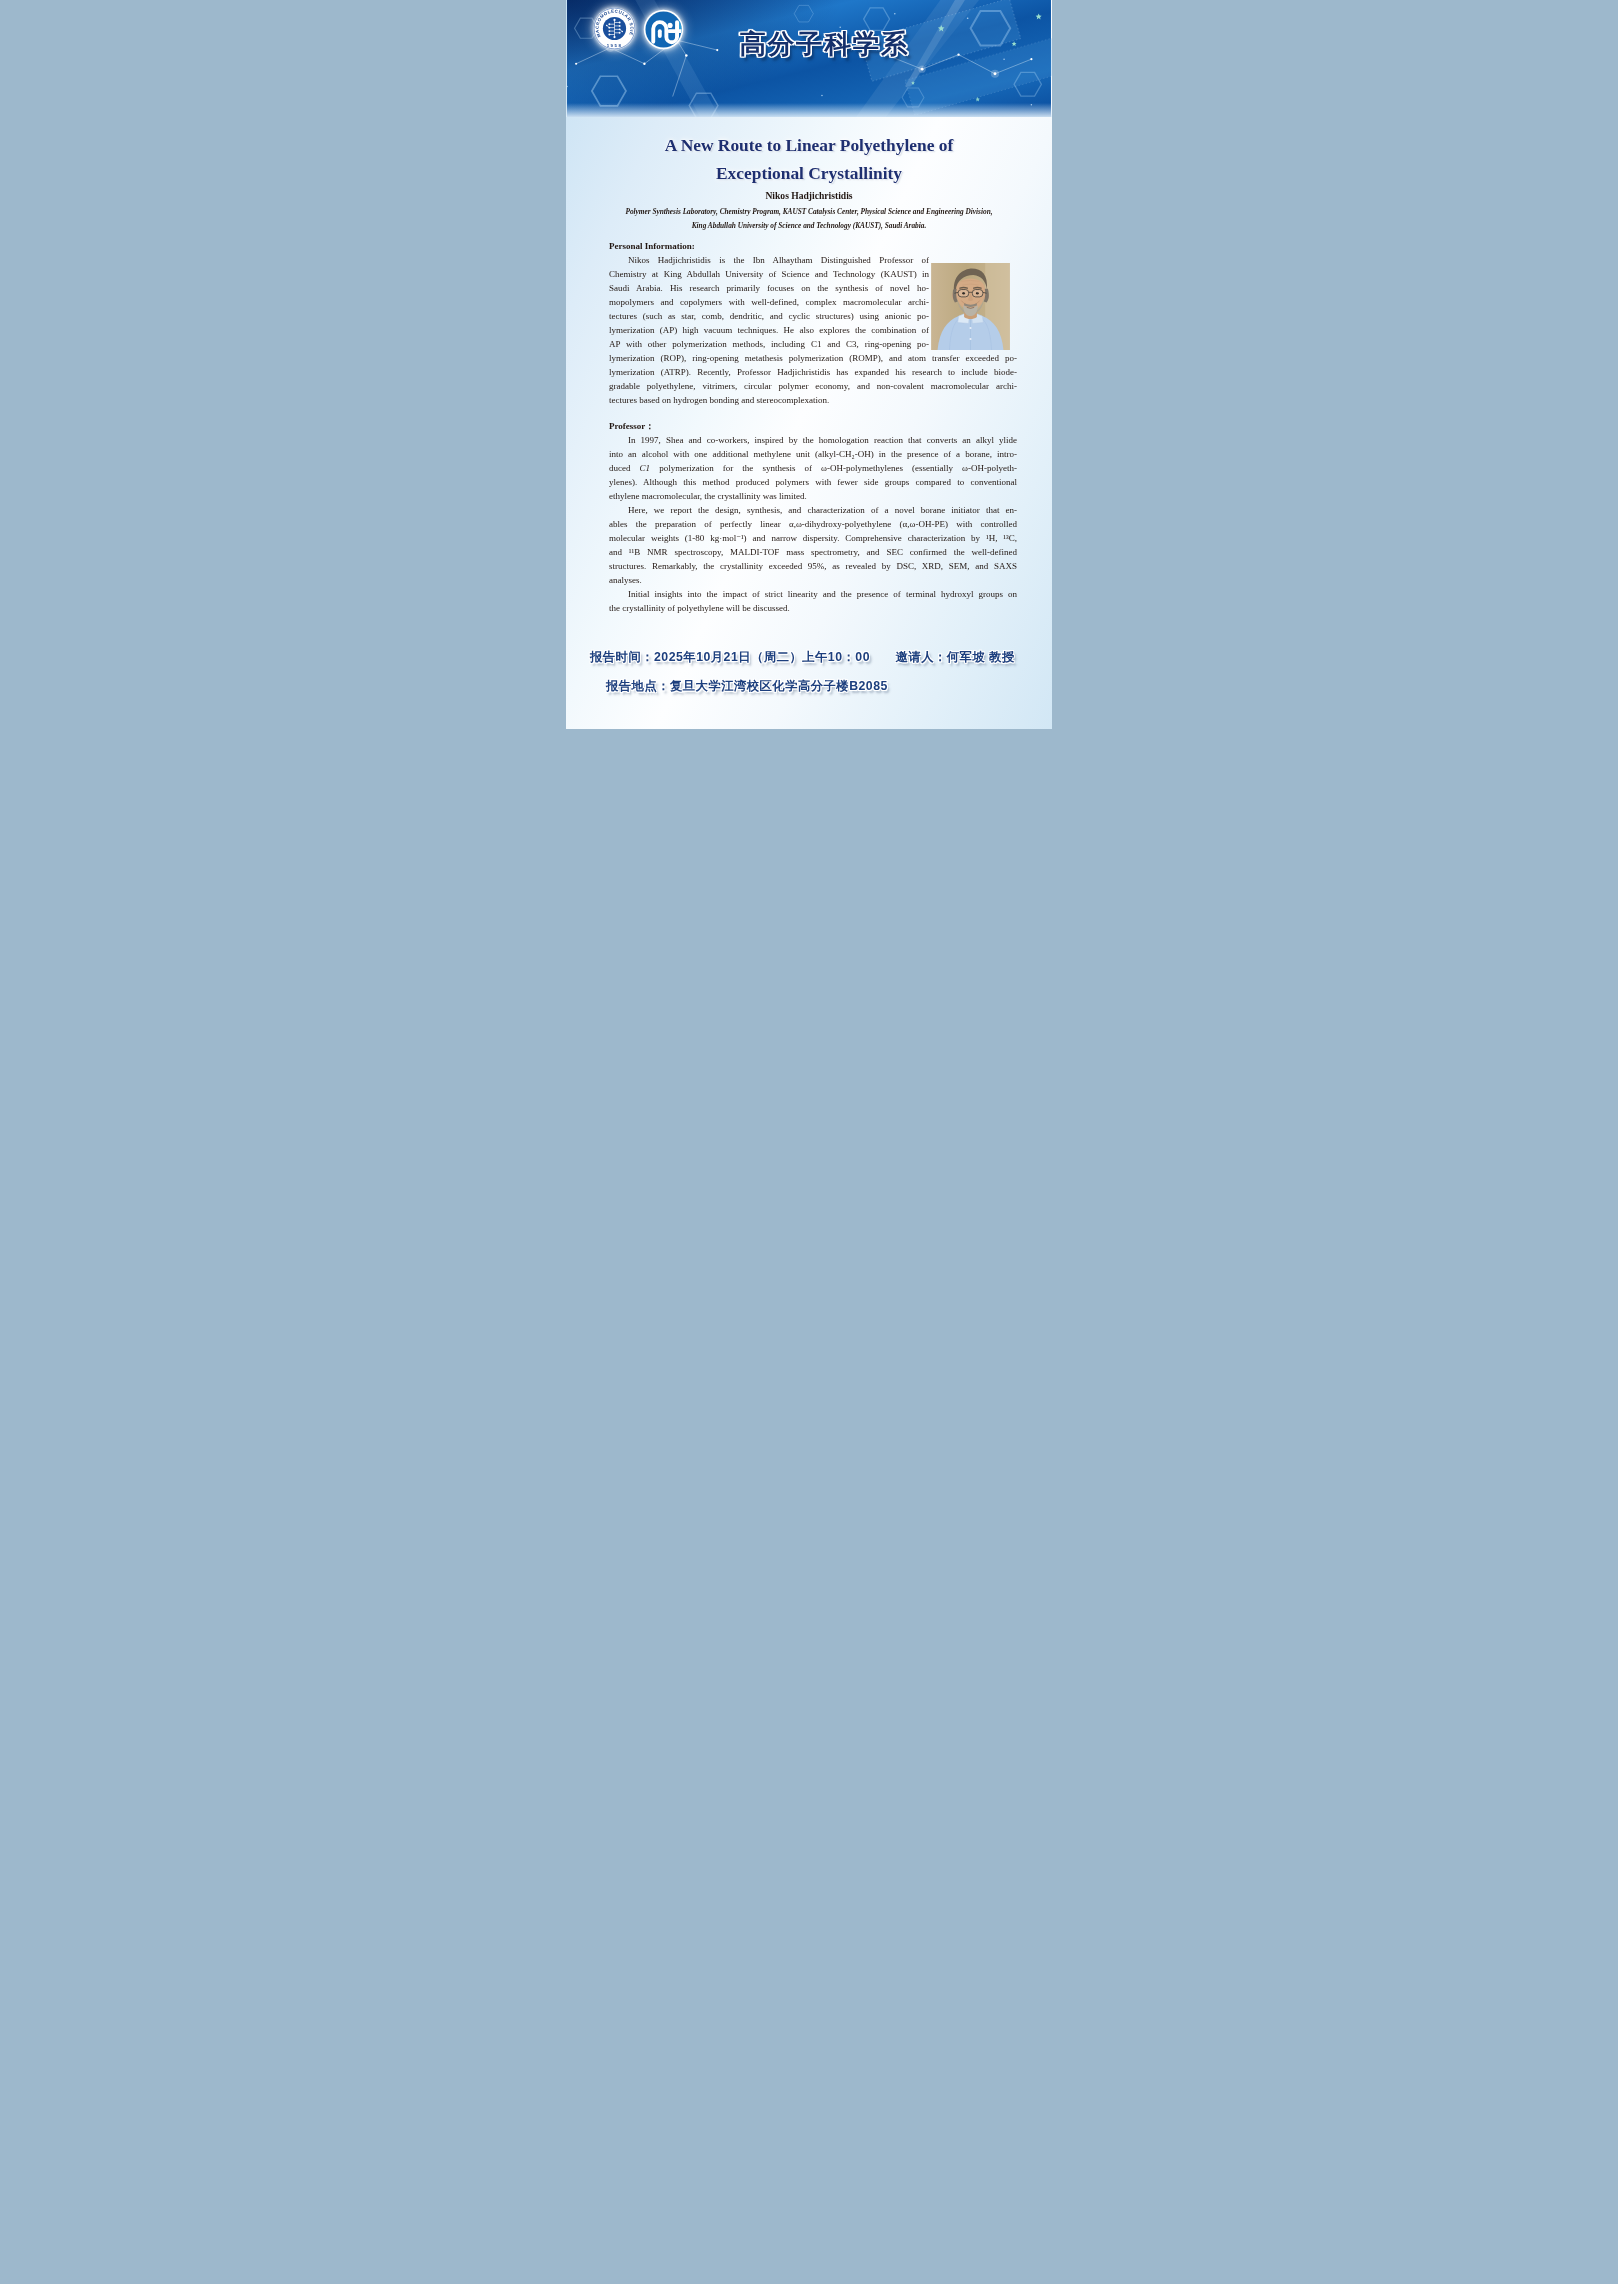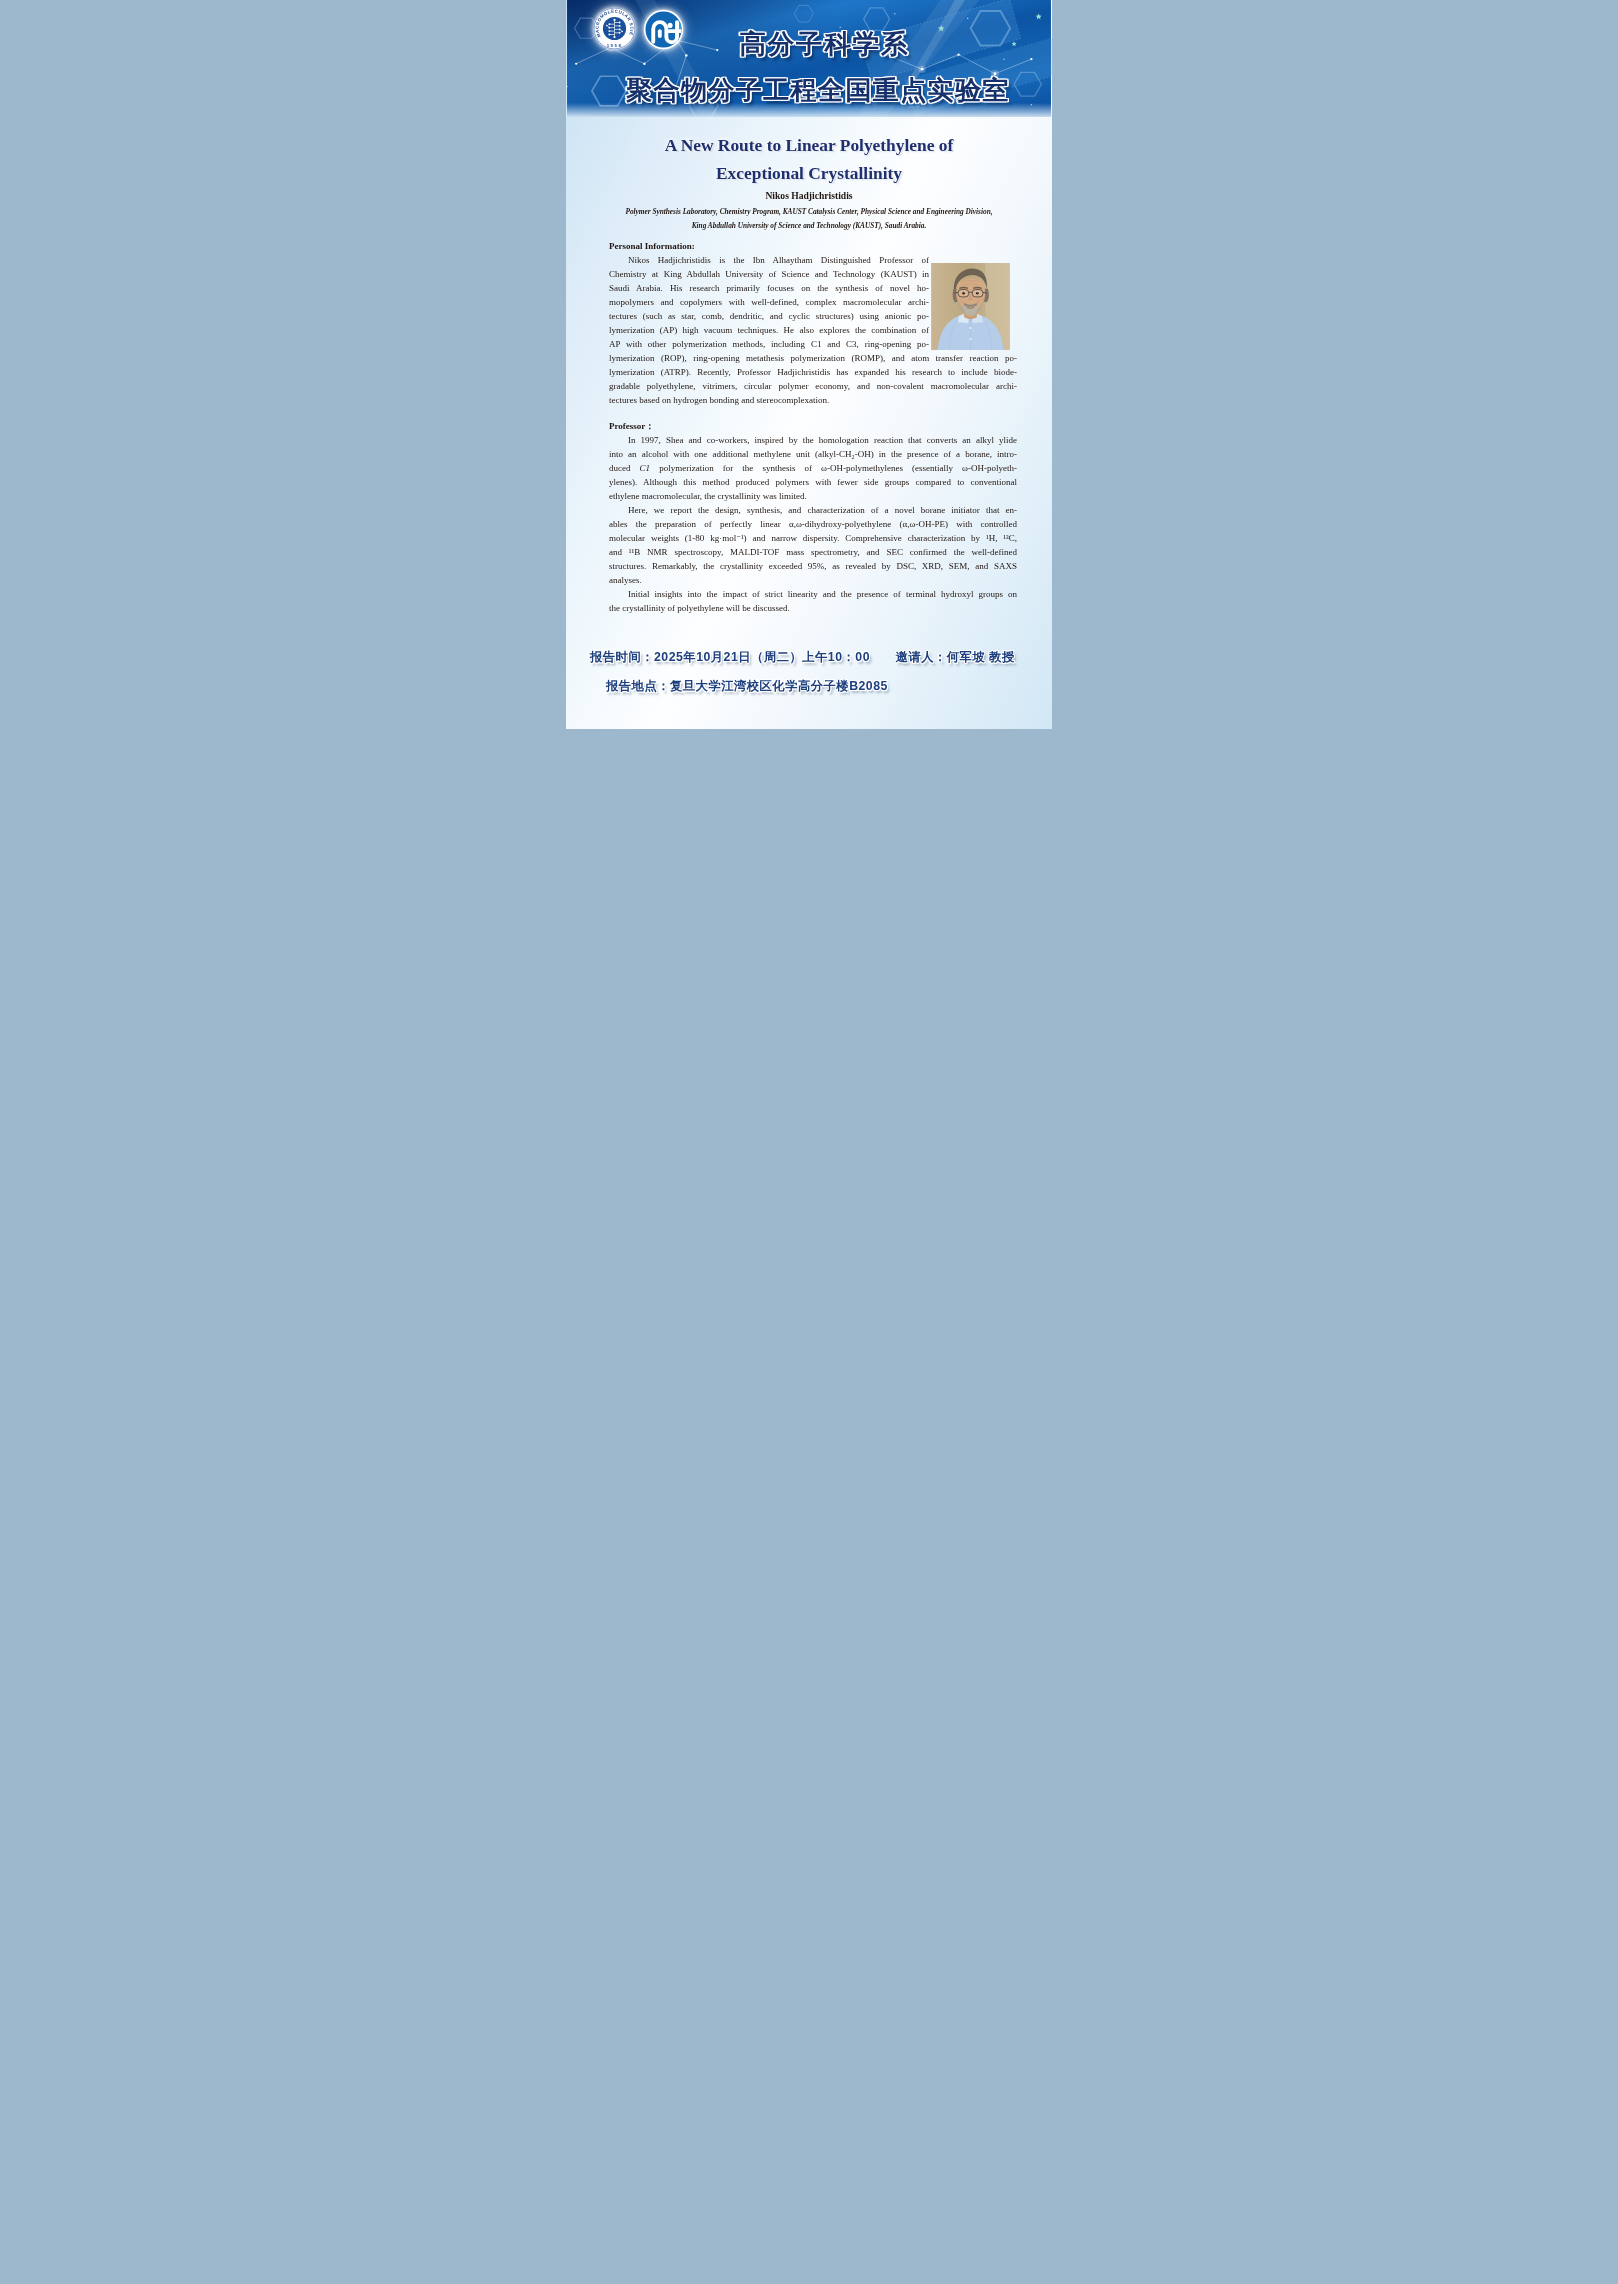--- a/index.html
+++ b/index.html
@@ -199,21 +199,20 @@
             <path d="M 25,80 L 25,48 A 16,16 0 0 1 57,48 L 57,68 A 13,13 0 0 0 83,68 L 83,32"></path>
             <path d="M 41,54 L 41,66"></path>
             <path d="M 64,54 L 94,54"></path>
           </g>
           <circle cx="66" cy="40" r="6.2" fill="#ffffff"></circle>
         </g>
       </svg>
     </div>
 
     <div class="cjk hdr-dept">高分子科学系</div>
-    <div class="cjk hdr-lab">聚合物分子工程全国重点实验室</div>
     <div class="hdr-fade"></div>
   </header>
 
   <h1 class="title" style="margin-bottom:0;">
     <span style="display:block">A New Route to Linear Polyethylene of</span>
     <span style="display:block">Exceptional Crystallinity</span>
   </h1>
 
   <div class="speaker">Nikos Hadjichristidis</div>
 
@@ -225,21 +224,21 @@
   <div class="bodywrap">
     <div class="sec-h">Personal Information:</div>
     <div class="para">
         <div class="tline just narrow ind"><span>Nikos Hadjichristidis is the Ibn Alhaytham Distinguished Professor of</span></div>
         <div class="tline just narrow"><span>Chemistry at King Abdullah University of Science and Technology (KAUST) in</span></div>
         <div class="tline just narrow"><span>Saudi Arabia. His research primarily focuses on the synthesis of novel ho-</span></div>
         <div class="tline just narrow"><span>mopolymers and copolymers with well-defined, complex macromolecular archi-</span></div>
         <div class="tline just narrow"><span>tectures (such as star, comb, dendritic, and cyclic structures) using anionic po-</span></div>
         <div class="tline just narrow"><span>lymerization (AP) high vacuum techniques. He also explores the combination of</span></div>
         <div class="tline just narrow"><span>AP with other polymerization methods, including C1 and C3, ring-opening po-</span></div>
-        <div class="tline just"><span>lymerization (ROP), ring-opening metathesis polymerization (ROMP), and atom transfer reaction po-</span></div>
+        <div class="tline just"><span>lymerization (ROP), ring-opening metathesis polymerization (ROMP), and atom transfer exceeded po-</span></div>
         <div class="tline just"><span>lymerization (ATRP). Recently, Professor Hadjichristidis has expanded his research to include biode-</span></div>
         <div class="tline just"><span>gradable polyethylene, vitrimers, circular polymer economy, and non-covalent macromolecular archi-</span></div>
         <div class="tline last"><span>tectures based on hydrogen bonding and stereocomplexation.</span></div>
       </div>
 
     <div class="sec-h abs-h">Professor：</div>
     <div class="para">
         <div class="tline just ind"><span>In 1997, Shea and co-workers, inspired by the homologation reaction that converts an alkyl ylide</span></div>
         <div class="tline just"><span>into an alcohol with one additional methylene unit (alkyl-CH₂-OH) in the presence of a borane, intro-</span></div>
         <div class="tline just"><span>duced </span><i>C1</i><span> polymerization for the synthesis of ω-OH-polymethylenes (essentially ω-OH-polyeth-</span></div>

